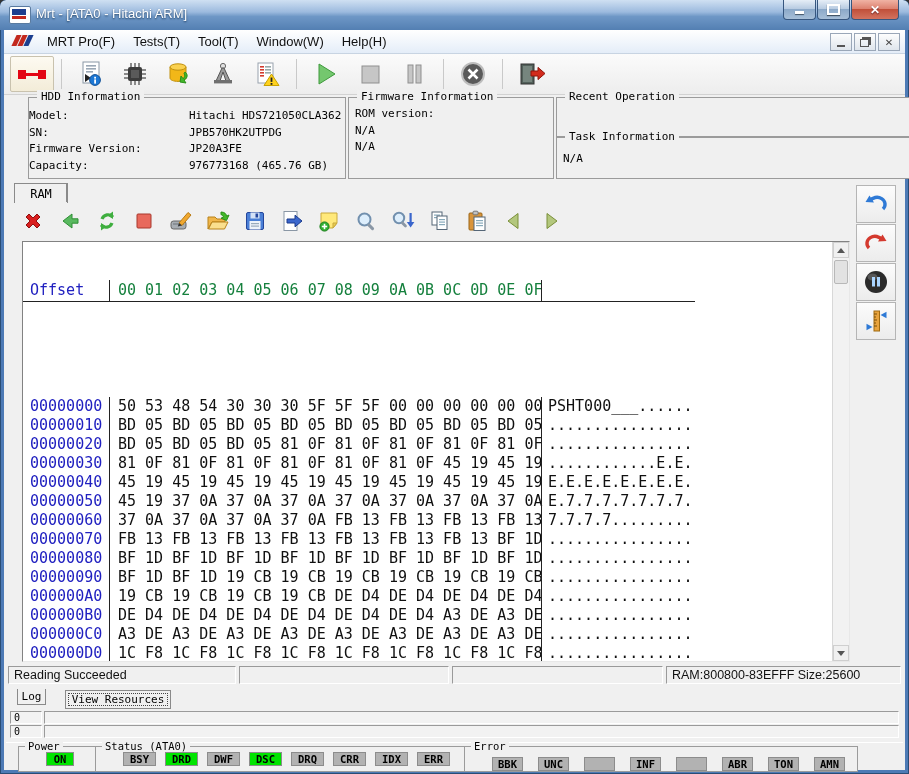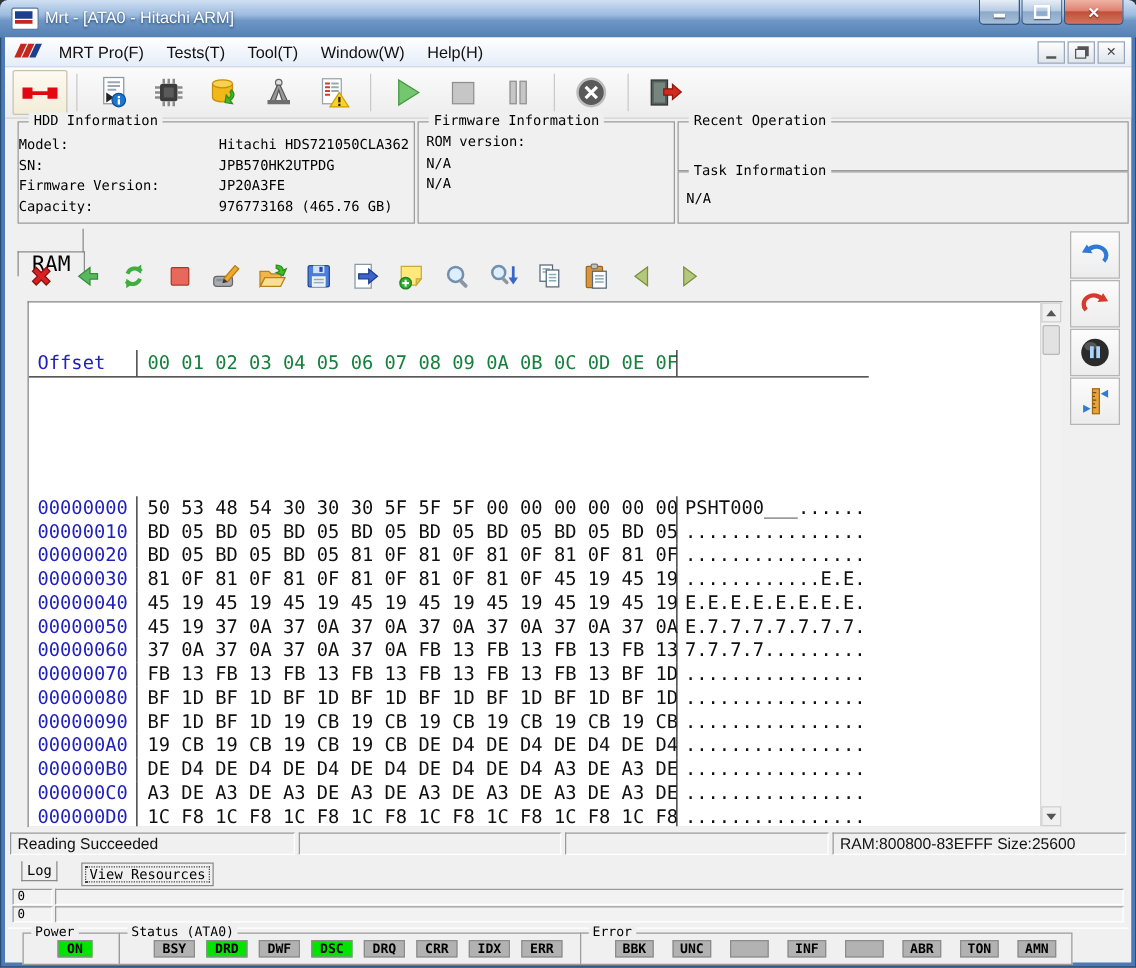--- a/index.html
+++ b/index.html
@@ -35,40 +35,40 @@
     display:flex;align-items:center;justify-content:center;color:#444;font-size:10px;}
   .mdi-glyph-min{width:8px;height:2px;background:#555;margin-top:8px;}
   .mdi-glyph-res{width:7px;height:6px;border:1px solid #555;box-shadow:2px -2px 0 -0px #555;margin:1px 2px 0 0;}
   
   .toolbar{position:absolute;top:24px;left:0;right:0;height:40px;background:linear-gradient(#fbfbfb,#ededed);
     border-bottom:1px solid #d2d2d2;display:flex;align-items:center;padding-left:6px;}
   .tb-btn{width:42px;height:34px;display:flex;align-items:center;justify-content:center;border:1px solid transparent;}
   .tb-btn.selected{background:linear-gradient(#fdfaf1,#f3ecd8);border:1px solid #c9c2ae;border-radius:2px;}
   .tb-sep{width:1px;height:30px;background:#c9c9c9;margin:0 7px;}
   
-  .info-row{position:absolute;top:65px;left:4px;right:0;height:84px;}
+  .info-row{position:absolute;top:65px;left:18px;right:0;height:84px;}
   .fieldset{position:absolute;border:1px solid #9b9b9b;background:#f0f0f0;}
   .fieldset .legend{position:absolute;top:-8px;left:8px;background:#f0f0f0;padding:0 4px;
     font-family:"DejaVu Sans Mono",monospace;font-size:11px;color:#000;white-space:nowrap;}
   .mono{font-family:"DejaVu Sans Mono",monospace;font-size:11px;color:#000;}
   #hdd-box{left:6px;top:2px;width:316px;height:80px;}
   .hdd-grid{margin-top:10px;}
   .hdd-row{display:flex;line-height:16.5px;}
   .hdd-row .lbl{width:148px;text-align:left;}
   .hdd-row .val{padding-left:12px;white-space:nowrap;}
   #fw-box{left:326px;top:2px;width:204px;height:80px;}
   .fw-lines{margin:8px 0 0 6px;line-height:16.5px;}
   #recent-box{left:534px;top:2px;width:359px;height:38px;}
   #recent-box .body{margin:12px 0 0 6px;white-space:nowrap;overflow:hidden;letter-spacing:-0.3px;}
   #task-box{left:534px;top:42px;width:359px;height:40px;}
   #task-box .body{margin:14px 0 0 6px;}
   
   .tabstrip{position:absolute;top:151px;left:0;right:0;height:21px;}
-  .ram-tab{position:absolute;left:10px;top:20px;width:52px;height:19px;background:#f0f0f0;
-    border:1px solid #8a8a8a;border-bottom:none;font-family:"DejaVu Sans Mono",monospace;font-size:17px;
+  .ram-tab{position:absolute;left:10px;top:2px;width:52px;height:19px;background:#f0f0f0;
+    border:1px solid #8a8a8a;border-bottom:none;font-family:"DejaVu Sans Mono",monospace;font-size:12px;
     display:flex;align-items:center;justify-content:center;}
   .tabstrip .edge{position:absolute;left:62px;top:2px;width:1px;height:19px;background:#8a8a8a;}
   
   .itoolbar{position:absolute;top:172px;left:0;right:0;height:38px;display:flex;align-items:center;padding-left:10px;}
   .it-btn{width:37px;height:32px;display:flex;align-items:center;justify-content:center;}
   
   .hex-wrap{position:absolute;left:18px;top:211px;width:828px;height:421px;background:#fff;
     border:1px solid #828282;border-right-color:#e8e8e8;border-bottom-color:#e8e8e8;box-sizing:border-box;}
   .hex-content{position:absolute;left:0;top:0;right:16px;bottom:0;overflow:hidden;
     font-family:"DejaVu Sans Mono",monospace;font-size:15px;line-height:19px;white-space:pre;}
@@ -114,21 +114,21 @@
     font-family:"DejaVu Sans Mono",monospace;font-size:10.5px;white-space:nowrap;}
   #power-box{left:12px;width:58px;}
   #status-box{left:89px;width:366px;}
   #error-box{left:458px;width:374px;}
   .badges{display:flex;align-items:center;height:100%;padding-left:9px;gap:9px;}
   .badge{width:33px;height:14px;background:#b2b2b2;border:1px solid #8c8c8c;box-sizing:border-box;
     font-family:"DejaVu Sans Mono",monospace;font-size:10.5px;font-weight:bold;color:#000;
     display:flex;align-items:center;justify-content:center;}
   .badge.on{background:#00e400;}
   #power-box .badge{width:28px;}
-  #error-box .badges{gap:15px;}
+  #error-box .badges{gap:15px;align-items:flex-end;}
   #error-box .badge{width:31px;}
 </style>
 </head>
 <body>
 
 <div class="win">
 
   <div class="titlebar">
     <div class="title-icon">
         <i class="bar1"></i>

